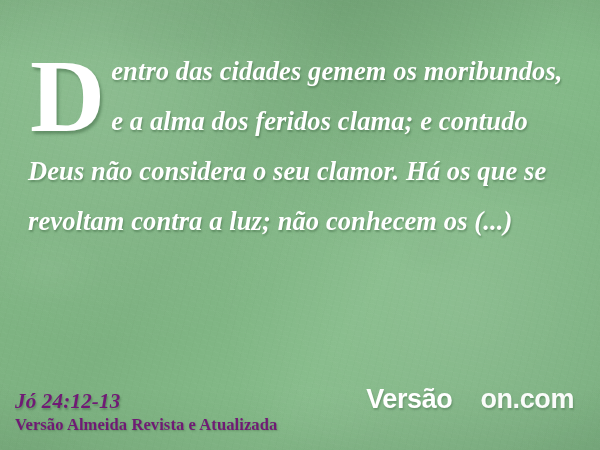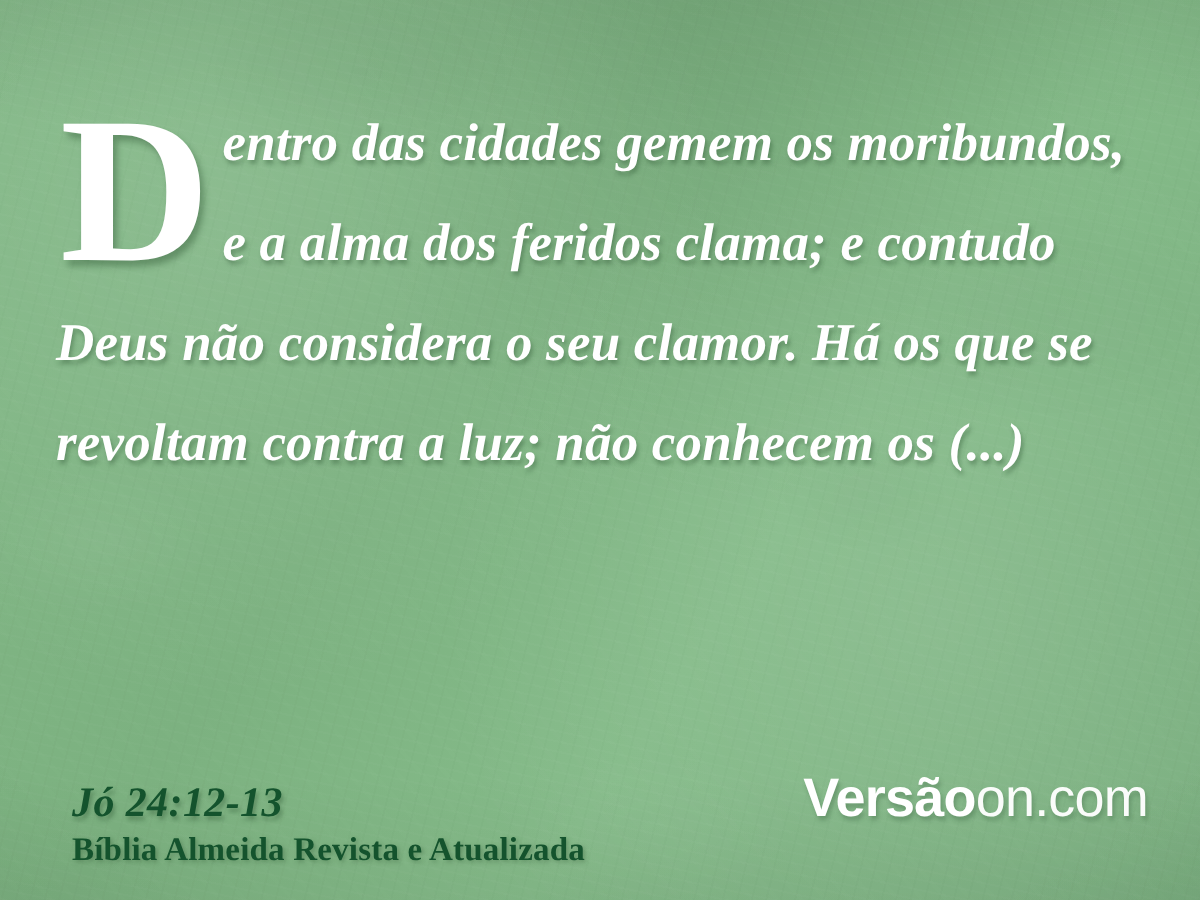--- a/index.html
+++ b/index.html
@@ -97,23 +97,23 @@
   
   .footer {
     position: absolute;
     left: 0;
     right: 0;
     bottom: 0;
     height: 86px;
   }
   .footer-left {
     position: absolute;
-    left: 36px;
+    left: 15px;
     bottom: 14px;
-    color: #14532d;
+    color: #701a75;
   }
   .reference {
     font-style: italic;
     font-weight: 700;
     font-size: 21px;
     line-height: 26px;
     letter-spacing: 0.2px;
     text-shadow: 1px 2px 2px rgba(40,80,45,0.38);
     white-space: nowrap;
   }
@@ -136,22 +136,23 @@
     font-size: 27px;
     line-height: 30px;
     letter-spacing: -0.4px;
     white-space: nowrap;
     text-shadow: 1px 2px 2px rgba(40,80,45,0.30);
   }
   .brand-strong {
     font-weight: 700;
   }
   .brand-light {
-    font-weight: 400;
+    font-weight: 700;
     opacity: 0.96;
+    margin-left: 28px;
   }
 </style>
 </head>
 <body>
 
 <div class="card">
 
   <div class="texture-base"></div>
   <div class="texture-fibers"></div>
   <div class="texture-blotches"></div>
@@ -161,21 +162,21 @@
 
     <div class="verse">
       <span class="dropcap">D</span>
         <span class="verse-body">entro das cidades gemem os moribundos, e a alma dos feridos clama; e contudo Deus não considera o seu clamor. Há os que se revoltam contra a luz; não conhecem os (...)</span>
     </div>
 
     <div class="footer">
 
       <div class="footer-left">
         <div class="reference">Jó 24:12-13</div>
-        <div class="version">Bíblia Almeida Revista e Atualizada</div>
+        <div class="version">Versão Almeida Revista e Atualizada</div>
       </div>
 
       <div class="brand">
         <span class="brand-strong">Versão</span><span class="brand-light">on.com</span>
       </div>
 
     </div>
 
   </div>
 </div>

